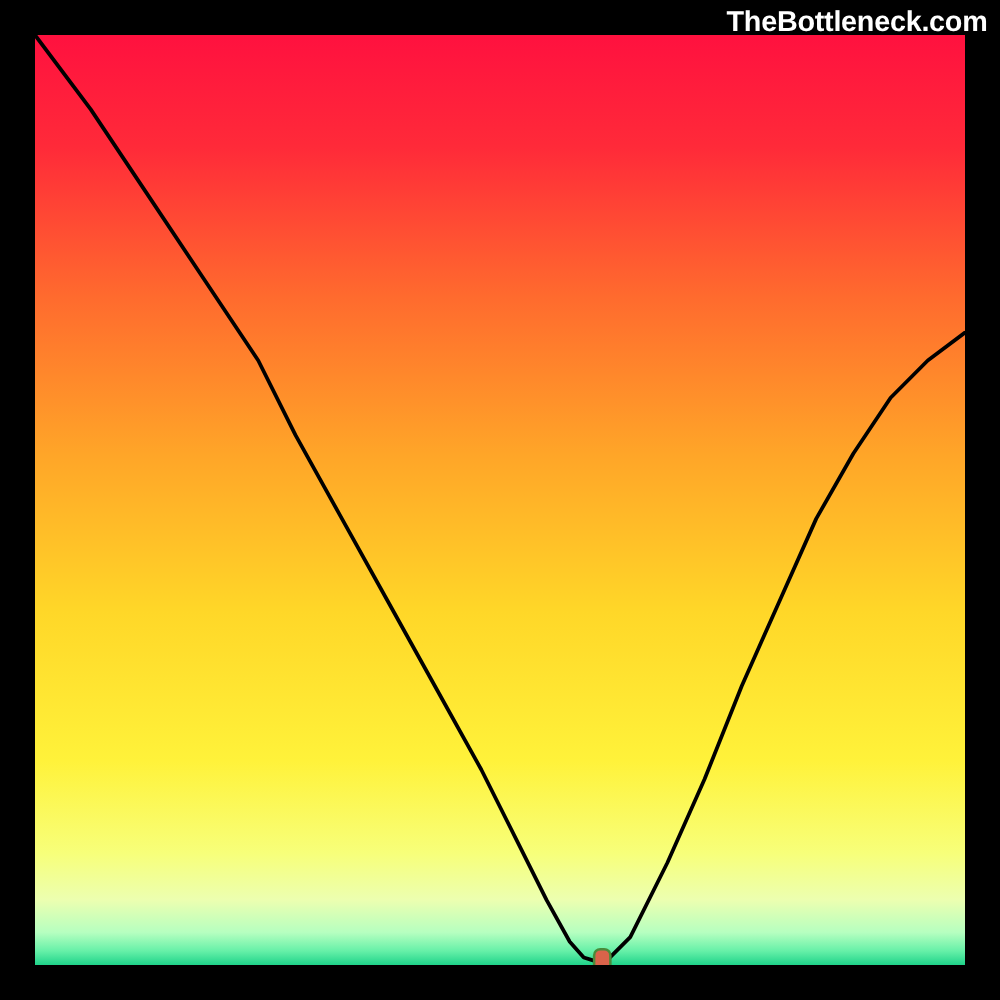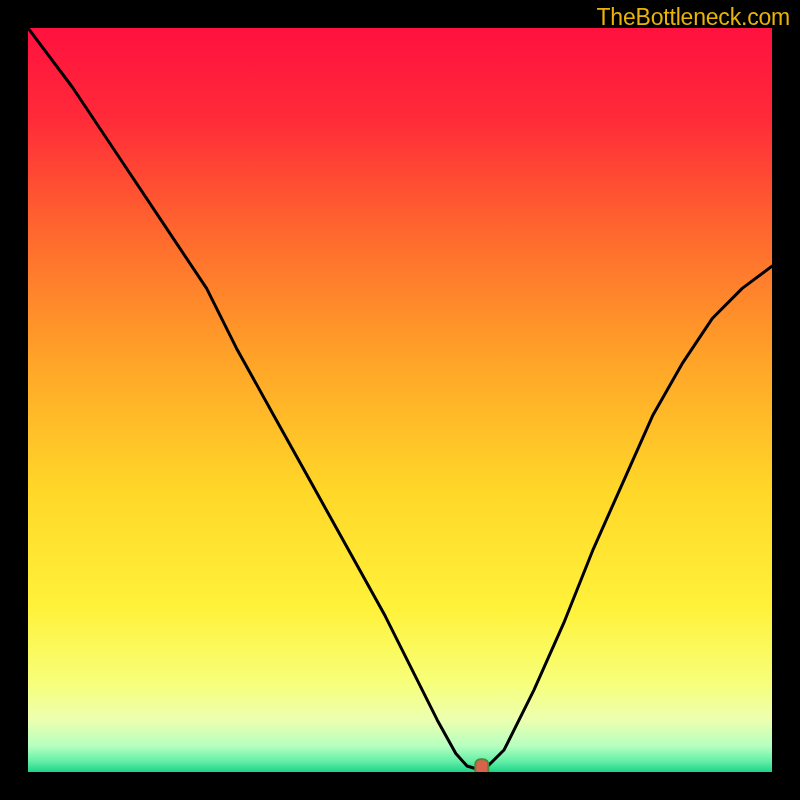--- a/index.html
+++ b/index.html
@@ -13,23 +13,23 @@
   }
   .wrap {
     position: relative;
     width: 800px;
     height: 800px;
   }
   .attribution {
     position: absolute;
     top: 4px;
     right: 10px;
-    color: #eab308;
+    color: #ffffff;
     font-size: 23px;
-    font-weight: 400;
+    font-weight: 700;
     letter-spacing: -0.2px;
     user-select: none;
   }
   .plot {
     position: absolute;
     left: 28px;
     top: 28px;
     width: 744px;
     height: 744px;
   }

